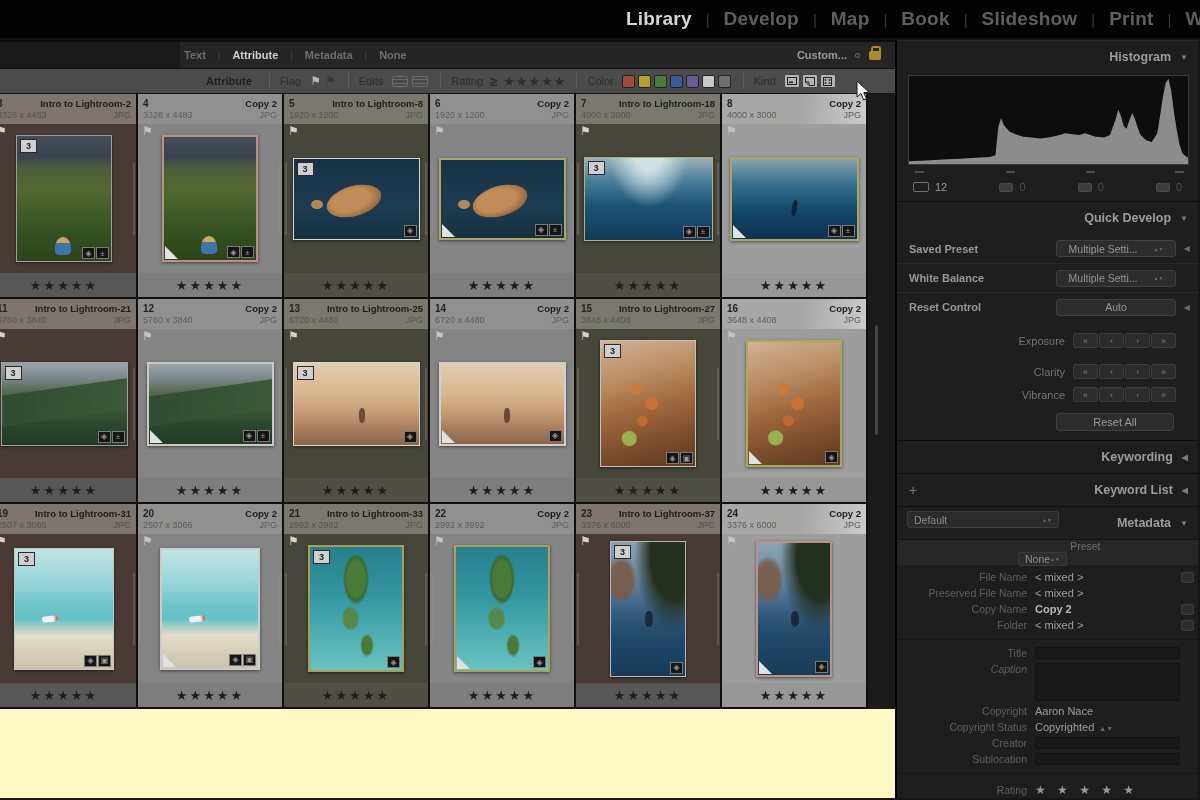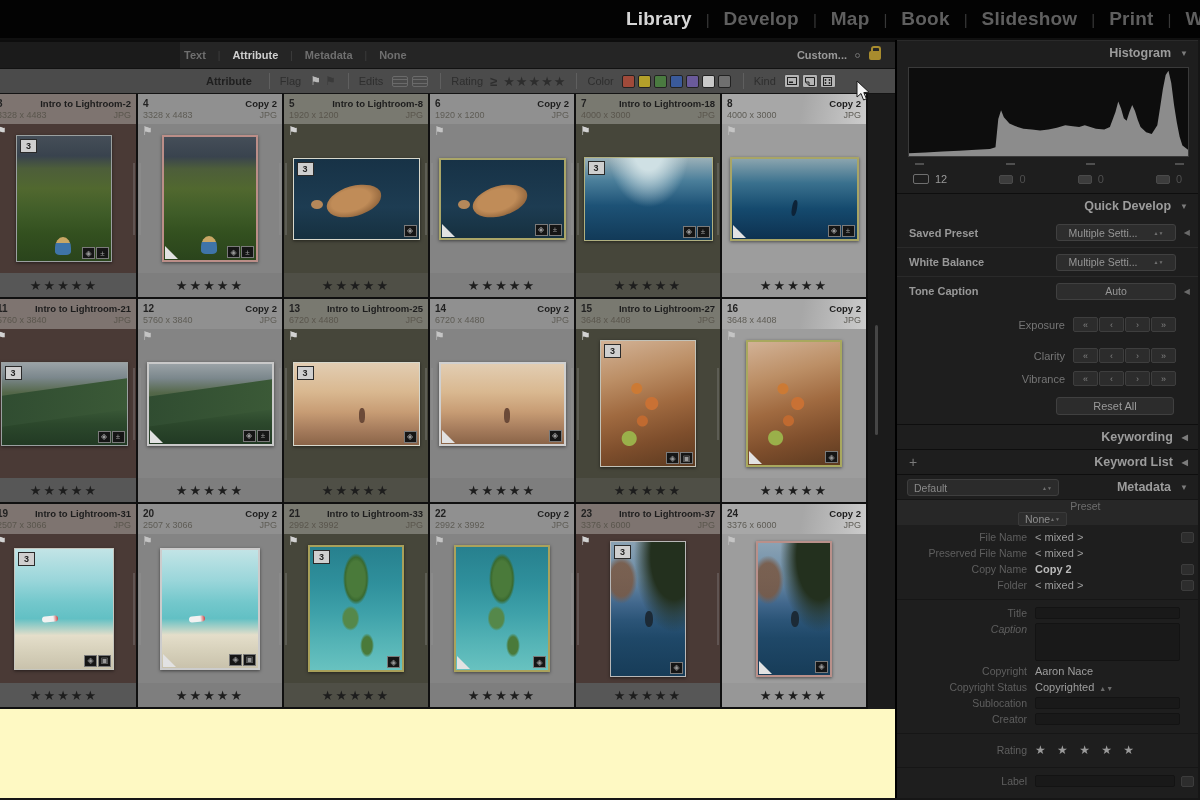--- a/index.html
+++ b/index.html
@@ -90,21 +90,21 @@
   .ph-seaplane { background:linear-gradient(180deg,#c2e4e6 0%,#9ad6da 26%,#74c8cc 44%,#62c0c4 58%,#e4deca 72%,#d6d0ba 86%,#c9c2ac 100%); }
   .ph-seaplane::after { content:""; position:absolute; top:56%; left:28%; width:16px; height:6px; border-radius:3px; background:linear-gradient(90deg,#f2f2f2 70%,#cc4444 100%); transform:rotate(-6deg); }
   .ph-islands { background:radial-gradient(ellipse at 50% 26%,#4a7a3a 0 9px,#3a6a30 11px,rgba(0,0,0,0) 13px),radial-gradient(ellipse at 44% 58%,#55884a 0 7px,rgba(0,0,0,0) 9px),radial-gradient(ellipse at 62% 80%,#4a7a3a 0 5px,rgba(0,0,0,0) 7px),linear-gradient(180deg,#27808e 0%,#2f909c 30%,#3fa2aa 55%,#55b4b6 78%,#68c2c0 100%); }
   .ph-pool { background:radial-gradient(ellipse at 85% 10%,#23301e 0 26%,rgba(0,0,0,0) 45%),radial-gradient(ellipse at 14% 28%,rgba(122,88,66,.85) 0 11px,rgba(0,0,0,0) 16px),linear-gradient(180deg,#8aa2b4 0%,#6c8ca6 26%,#41678c 46%,#2c5578 58%,#1f4868 72%,#173c58 100%); }
   .ph-pool::after { content:""; position:absolute; top:52%; left:46%; width:8px; height:16px; border-radius:45%; background:#1c2a36; }
 
   .vscroll { position:absolute; right:17px; top:285px; width:3px; height:110px; background:#6a6a6a; opacity:.55; border-radius:2px; }
 
   
   .panel { width:301px; background:#1e1e1e; color:#9a9a9a; overflow:hidden; }
-  .phead { height:25px; display:flex; align-items:center; justify-content:flex-end; padding:4px 10px; color:#9c9c9c; font-weight:bold; font-size:12.5px; border-top:1px solid #2a2a2a; }
+  .phead { height:25px; display:flex; align-items:center; justify-content:flex-end; padding:16px 10px; color:#9c9c9c; font-weight:bold; font-size:12.5px; border-top:1px solid #2a2a2a; }
   .tri { margin-left:9px; color:#7c7c7c; font-size:8px; }
   .sect-div { border-top:1px solid #0e0e0e; }
 
   .histo-box { margin:2px 9px 0 11px; height:90px; background:#0d0d0d; border:1px solid #3a3a3a; }
   .histo-box svg { width:100%; height:100%; display:block; }
   .histo-marks { position:relative; height:12px; margin:2px 12px 0; }
   .histo-marks i { position:absolute; top:4px; width:9px; height:2px; background:#4f4f4f; }
   .histo-stats { display:flex; justify-content:space-between; align-items:center; padding:2px 16px 8px; }
   .hstat { display:flex; align-items:center; gap:6px; font-size:11px; color:#4f4f4f; }
   .hstat.first { color:#9a9a9a; }
@@ -754,21 +754,21 @@
         <span class="qd-label">White Balance</span>
         <span class="qd-ctl">
           <span class="qd-select">
               <span>Multiple Setti...</span>
               <span class="spin">▲▼</span>
             </span>
           <span class="tri-l"></span>
         </span>
       </div>
       <div class="qd-row">
-        <span class="qd-label">Tone Caption</span>
+        <span class="qd-label">Reset Control</span>
         <span class="qd-ctl">
           <span class="qd-select">
               <span>Auto</span>
             </span>
           <span class="tri-l">◀</span>
         </span>
       </div>
       <div class="adj-row gap">
         <span class="adj-label">Exposure</span>
         <span class="adj-btns">
@@ -858,25 +858,25 @@
         </div>
         <div class="mrow">
           <span class="mlabel">Copyright</span>
           <span class="mval">Aaron Nace</span>
         </div>
         <div class="mrow">
           <span class="mlabel">Copyright Status</span>
           <span class="mval"><span>Copyrighted</span><span class="cstat-spin">▲▼</span></span>
         </div>
         <div class="mrow input">
+          <span class="mlabel">Creator</span>
+          <span class="mval"></span>
+        </div>
+        <div class="mrow input">
           <span class="mlabel">Sublocation</span>
-          <span class="mval"></span>
-        </div>
-        <div class="mrow input">
-          <span class="mlabel">Creator</span>
           <span class="mval"></span>
         </div>
         <div class="mgap"></div>
         <div class="mrow rating">
           <span class="mlabel">Rating</span>
           <span class="mval">★ ★ ★ ★ ★</span>
         </div>
         <div class="mgap"></div>
         <div class="mrow input hasbtn">
           <span class="mlabel">Label</span>

